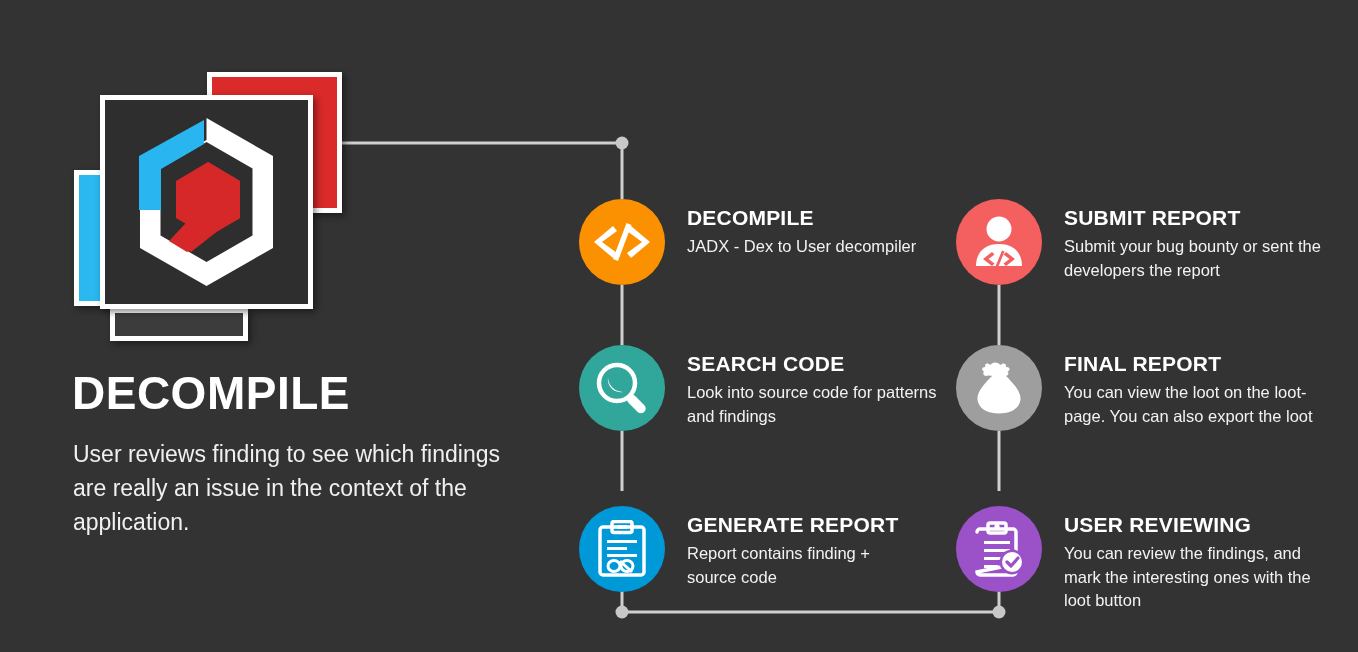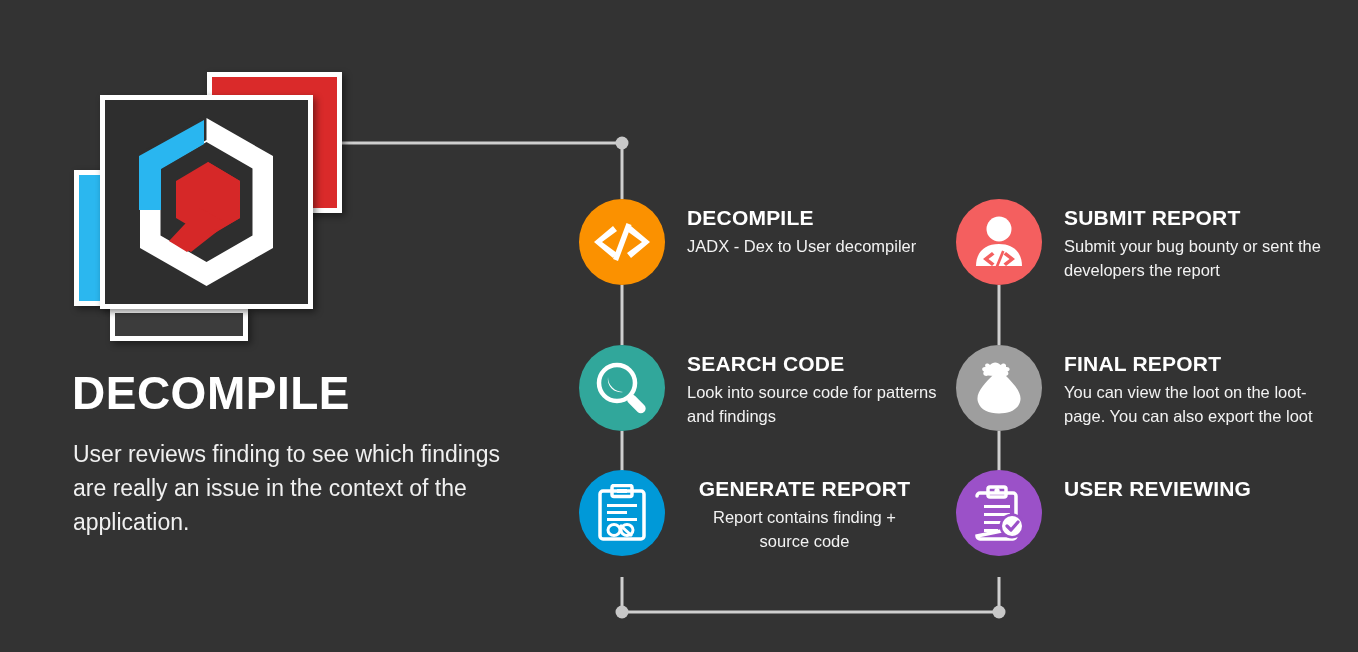--- a/index.html
+++ b/index.html
@@ -130,21 +130,21 @@
     color: #f2f2f2;
     line-height: 1.42;
     margin-top: 5px;
   }
 
   .col-left  { left: 579px; }
   .col-right { left: 956px; }
 
   .row-1 { top: 199px; }
   .row-2 { top: 345px; }
-  .row-3 { top: 470px; text-align: center; }
+  .row-3 { top: 506px; }
 
   .w-left  { width: 360px; }
   .w-right { width: 380px; }
 </style>
 </head>
 <body>
 
 <div id="stage">
 
   <svg class="lines" width="1358" height="652" viewBox="0 0 1358 652">
@@ -279,16 +279,17 @@
         <rect x="12" y="29" width="26" height="3" fill="#FFFFFF"></rect>
         <rect x="12" y="37" width="18" height="3" fill="#FFFFFF"></rect>
         <rect x="12" y="45" width="14" height="3" fill="#FFFFFF"></rect>
         <circle cx="40" cy="42" r="12.5" fill="#9B51C8"></circle>
         <circle cx="40" cy="42" r="10" fill="#FFFFFF"></circle>
         <path d="M35 42 L39 46 L46 38" fill="none" stroke="#9B51C8" stroke-width="3.2" stroke-linecap="round" stroke-linejoin="round"></path>
       </svg>
     </div>
     <div class="step-text">
       <div class="step-title">USER REVIEWING</div>
+      <div class="step-desc" style="width:260px">You can review the findings, and mark the interesting ones with the loot button</div>
     </div>
   </div>
 
 </div>
 
 </body></html>

